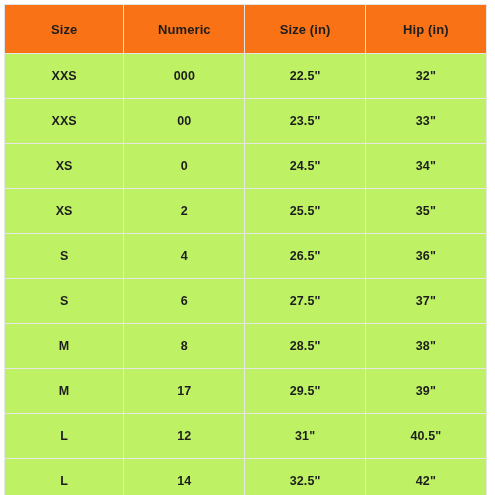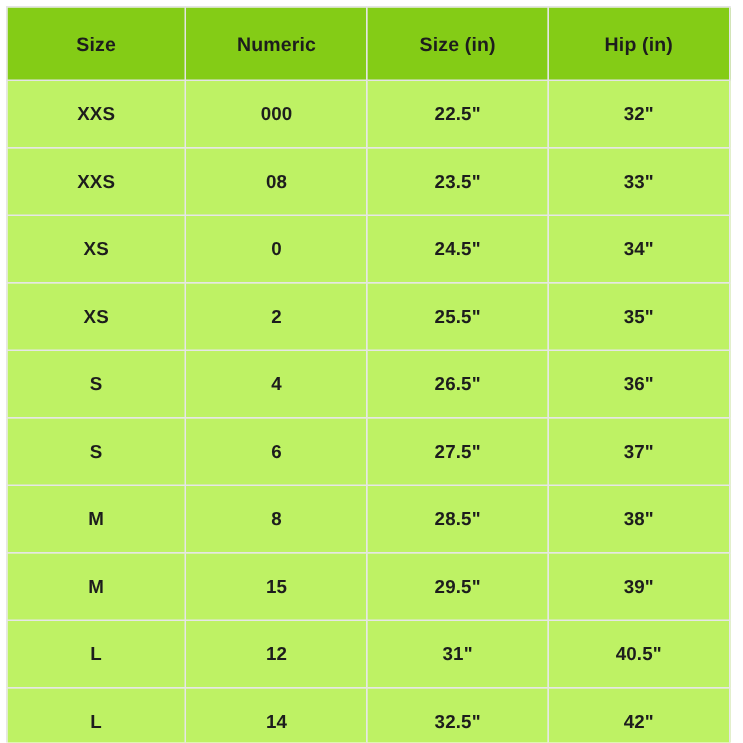--- a/index.html
+++ b/index.html
@@ -29,21 +29,21 @@
     background: #ffffff;
     border: 1px solid #e4e4e4;
   }
 
   table.size-chart col.c-size    { width: 119px; }
   table.size-chart col.c-numeric { width: 121px; }
   table.size-chart col.c-waist   { width: 120px; }
   table.size-chart col.c-hip     { width: 121px; }
 
   thead th {
-    background: #84cc16;
+    background: #f97316;
     border: 1px solid #e4e4e4;
     height: 48px;
     padding: 0 4px;
     text-align: center;
     vertical-align: middle;
     font-size: 13px;
     font-weight: bold;
     color: #1d1d1d;
     letter-spacing: 0.1px;
   }
@@ -82,21 +82,21 @@
     </thead>
     <tbody>
       <tr>
         <td>XXS</td>
         <td>000</td>
         <td>22.5"</td>
         <td>32"</td>
       </tr>
       <tr>
         <td>XXS</td>
-        <td>08</td>
+        <td>00</td>
         <td>23.5"</td>
         <td>33"</td>
       </tr>
       <tr>
         <td>XS</td>
         <td>0</td>
         <td>24.5"</td>
         <td>34"</td>
       </tr>
       <tr>
@@ -118,21 +118,21 @@
         <td>37"</td>
       </tr>
       <tr>
         <td>M</td>
         <td>8</td>
         <td>28.5"</td>
         <td>38"</td>
       </tr>
       <tr>
         <td>M</td>
-        <td>15</td>
+        <td>17</td>
         <td>29.5"</td>
         <td>39"</td>
       </tr>
       <tr>
         <td>L</td>
         <td>12</td>
         <td>31"</td>
         <td>40.5"</td>
       </tr>
       <tr>

